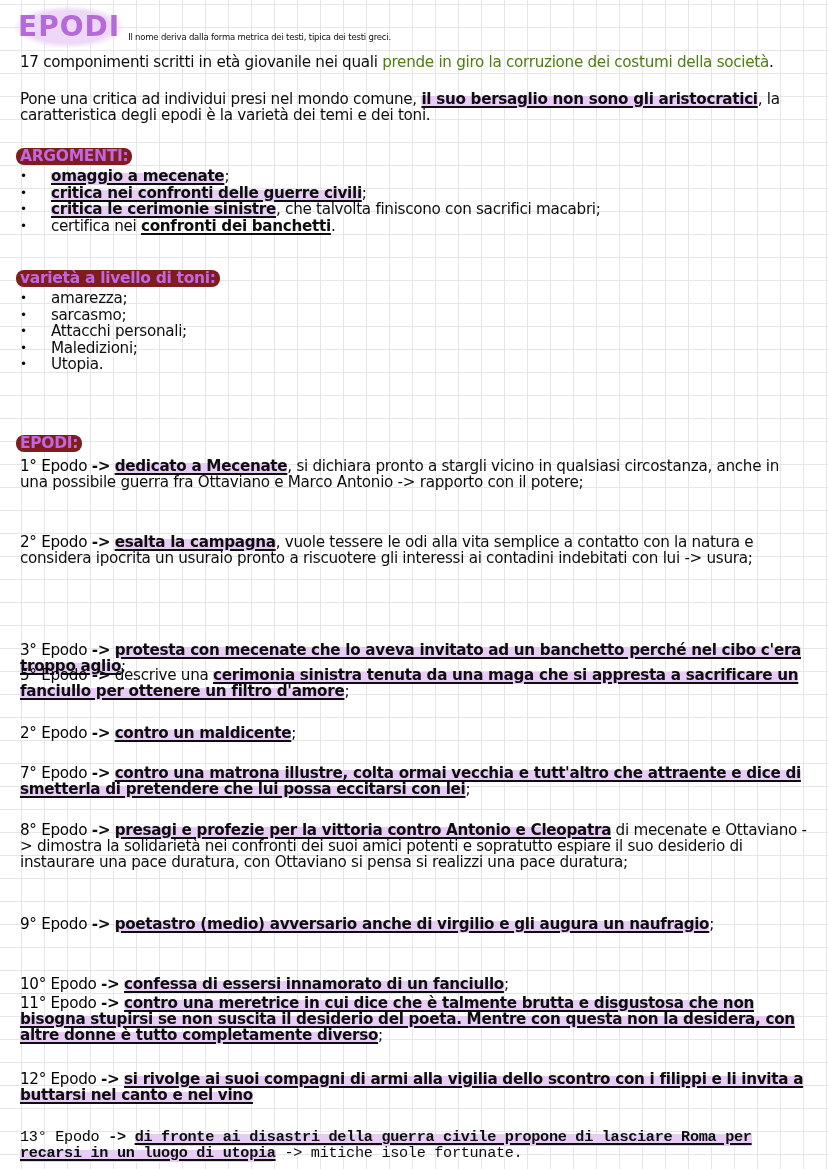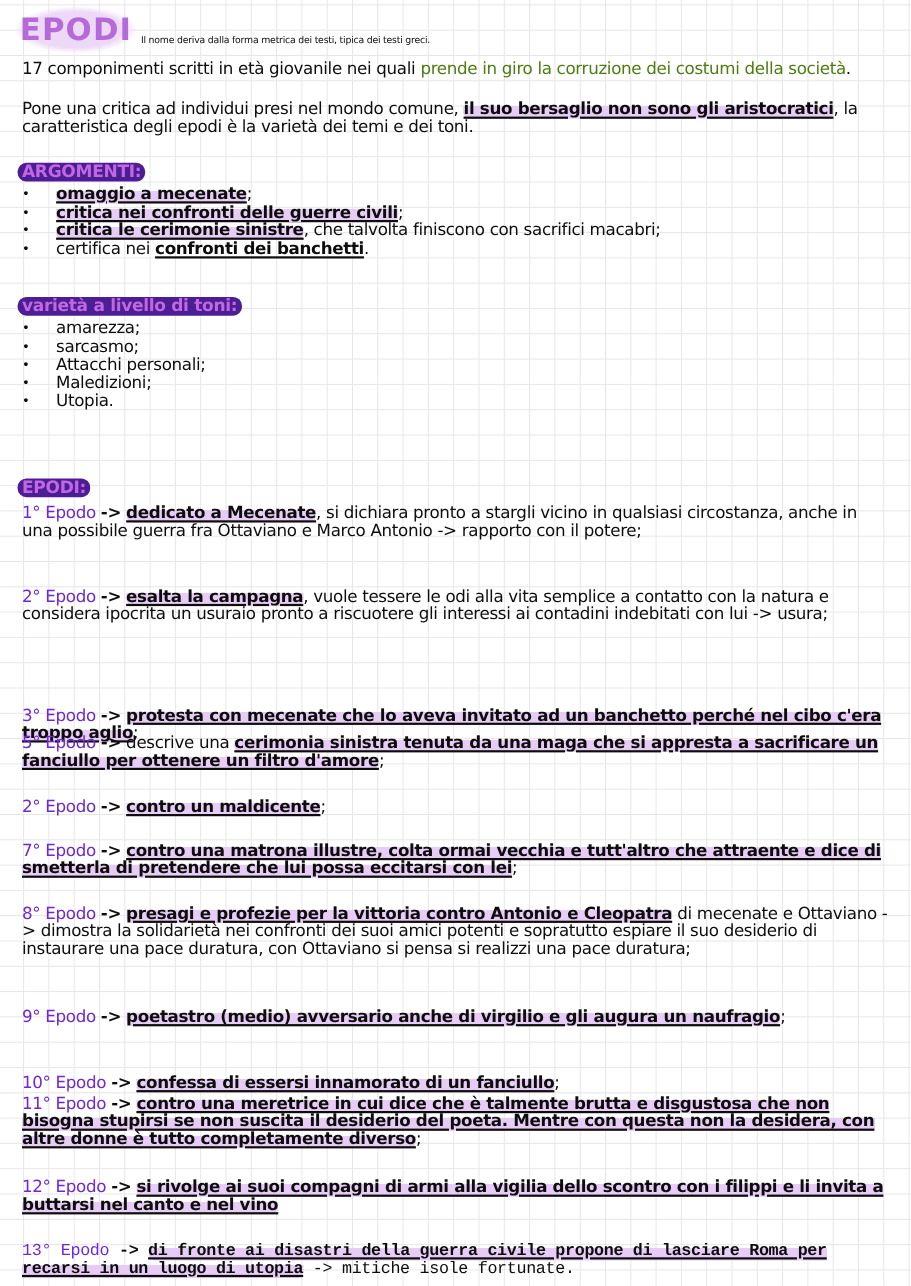--- a/index.html
+++ b/index.html
@@ -49,27 +49,27 @@
     font-weight: bold;
   }
   .section-h {
     display: inline-block;
     color: #c068e2;
     font-weight: bold;
     font-size: 15.5px;
     line-height: 17px;
     padding: 0 4px;
     margin-left: -4px;
-    background: #4c1d95;
+    background: #7f1d1d;
     border-radius: 8px;
   }
   ul.bul { list-style: none; margin: 0; padding: 0; }
   ul.bul li { position: relative; padding-left: 31px; font-size: 15.2px; line-height: 16.5px; }
   ul.bul li::before { content: "•"; position: absolute; left: 0; top: 0; font-size: 12px; }
-  .ep-label { color: #6d28d9; font-weight: normal; }
+  .ep-label { color: #000000; font-weight: normal; }
   .arrow { font-weight: bold; }
   .ep { position: absolute; left: 0; width: 790px; font-size: 15.2px; line-height: 16px; letter-spacing: -0.3px; }
 </style>
 </head>
 <body>
 
 <div class="page">
 
   <div class="title-row">
     <div class="title">EPODI</div>

